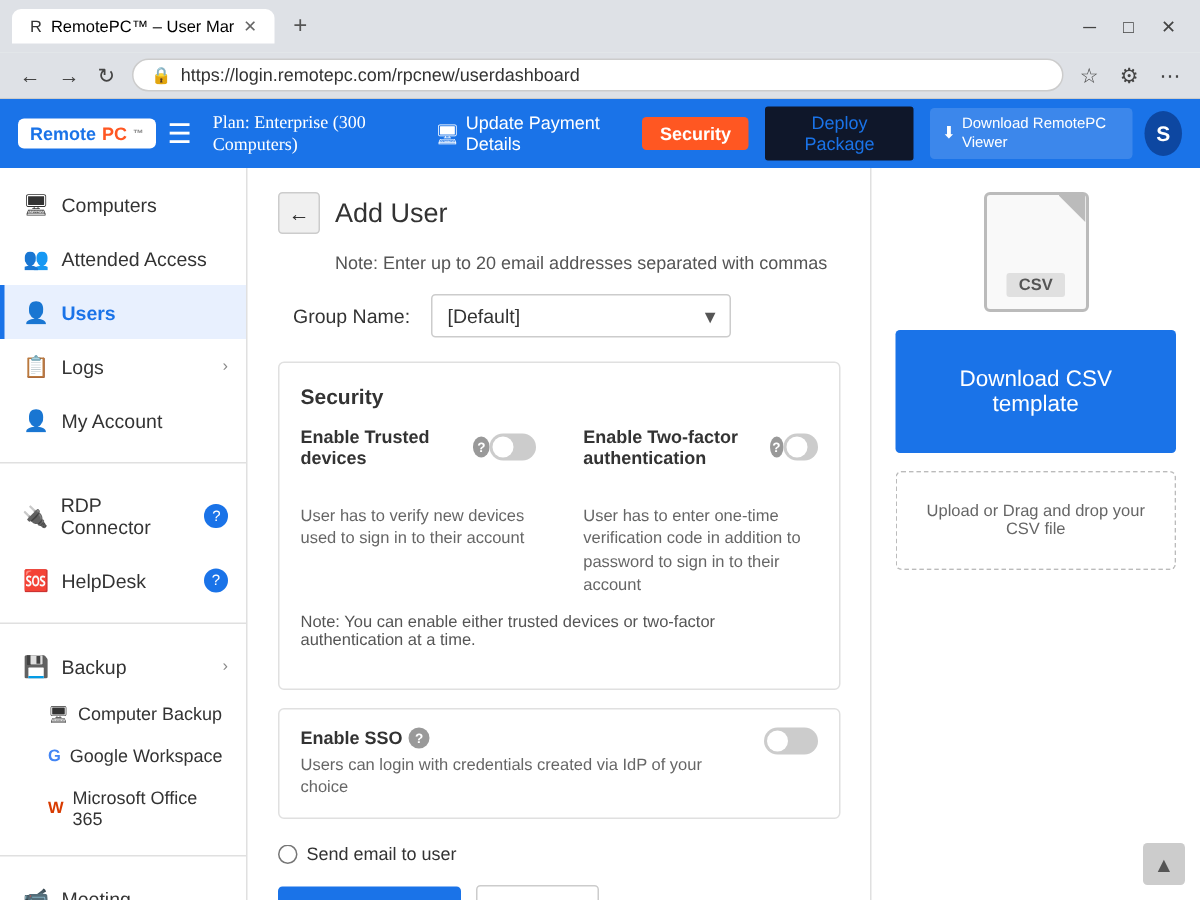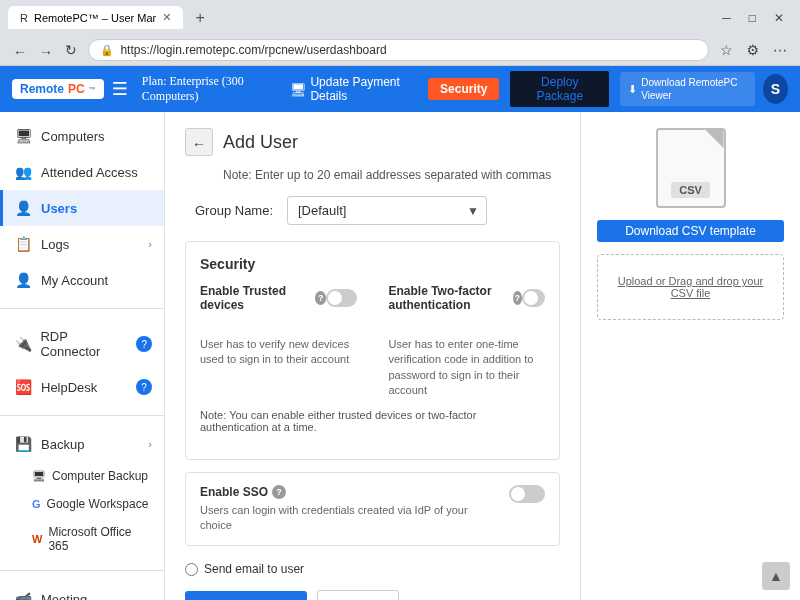--- a/index.html
+++ b/index.html
@@ -88,22 +88,22 @@
     .radio-option { display: flex; align-items: center; gap: 6px; font-size: 12px; color: #333; cursor: pointer; }
     .radio-option input { accent-color: #1a73e8; }
     .action-buttons { display: flex; align-items: center; gap: 10px; }
     .generate-btn { background: #1a73e8; color: #fff; border: none; border-radius: 3px; padding: 8px 20px; font-size: 13px; cursor: pointer; font-weight: 500; }
     .cancel-btn { background: #fff; color: #333; border: 1px solid #ccc; border-radius: 3px; padding: 8px 20px; font-size: 13px; cursor: pointer; }
 
     
     .csv-icon { width: 70px; height: 80px; border: 2px solid #bbb; border-radius: 4px; display: flex; flex-direction: column; align-items: center; justify-content: flex-end; padding-bottom: 8px; position: relative; background: #f9f9f9; }
     .csv-icon::before { content: ''; position: absolute; top: 0; right: 0; width: 18px; height: 18px; background: #bbb; clip-path: polygon(0 0, 100% 100%, 100% 0); }
     .csv-label { font-size: 11px; font-weight: bold; color: #555; background: #e0e0e0; padding: 2px 8px; border-radius: 2px; }
-    .download-csv-btn { background: #1a73e8; color: #fff; border: none; border-radius: 3px; padding: 4px 16px; font-size: 12px; cursor: pointer; width: 100%; text-align: center; }
-    .upload-area { border: 1px dashed #bbb; border-radius: 4px; padding: 20px 12px; text-align: center; font-size: 11px; color: #666; width: 100%; text-decoration: underline; }
+    .download-csv-btn { background: #1a73e8; color: #fff; border: none; border-radius: 3px; padding: 24px 16px; font-size: 15px; cursor: pointer; width: 100%; text-align: center; }
+    .upload-area { border: 1px dashed #bbb; border-radius: 4px; padding: 20px 12px; text-align: center; font-size: 11px; color: #666; width: 100%; }
   </style>
 </head>
 <body>
 
 <div class="browser-chrome">
   <div class="browser-titlebar">
     <div class="browser-tab">
       <span style="font-size:11px; color:#333;">R</span>
       <span style="font-size:11px;">RemotePC™ – User Mar</span>
       <span class="browser-tab-close">✕</span>

